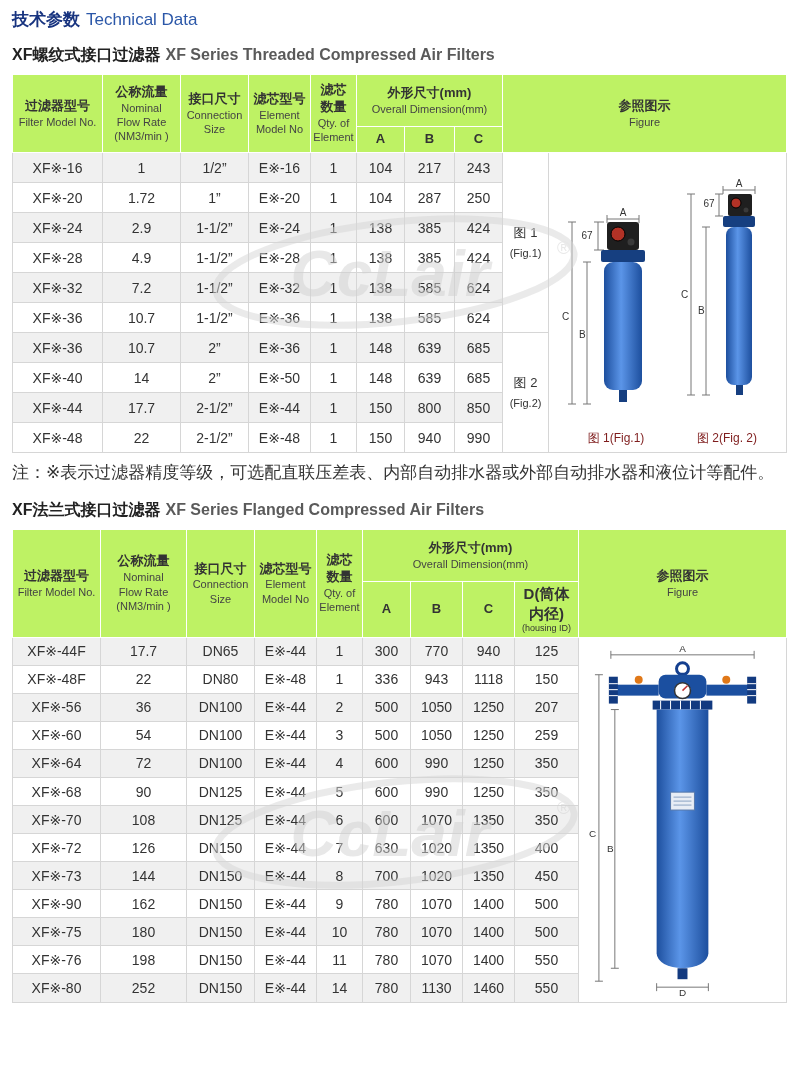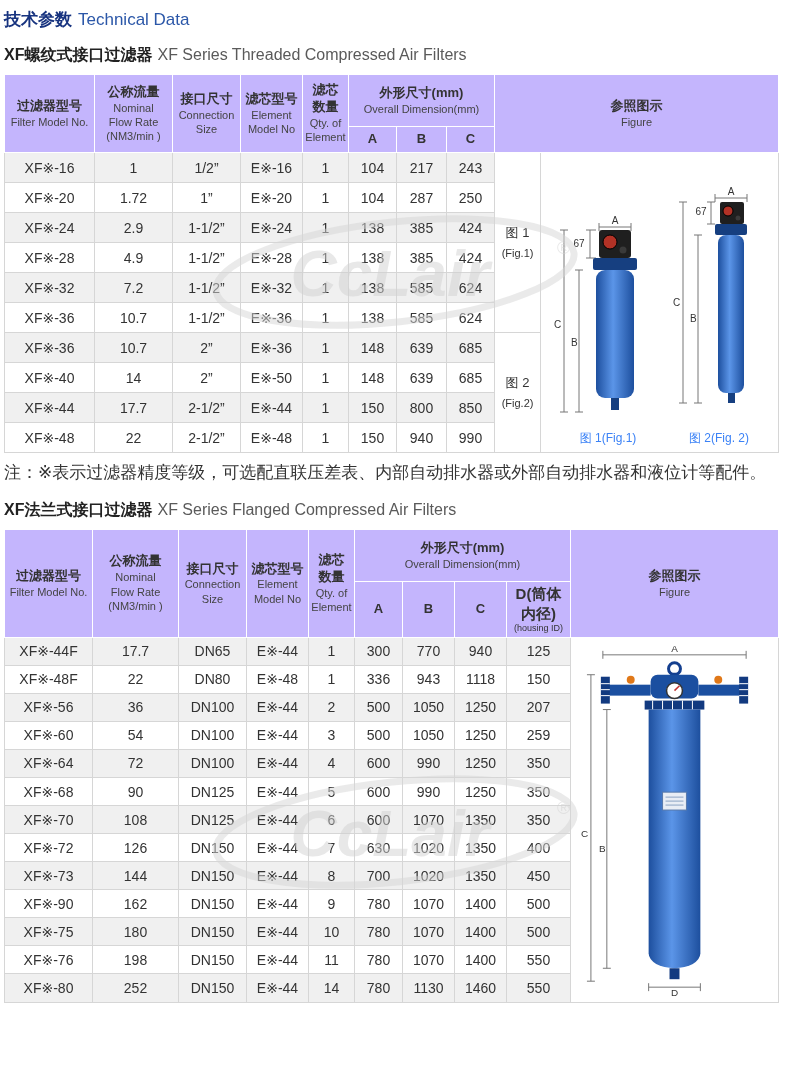--- a/index.html
+++ b/index.html
@@ -1,30 +1,30 @@
 <!DOCTYPE html>
 <html><head>
 <meta charset="utf-8">
 <style>
   *{box-sizing:border-box;margin:0;padding:0}
   html,body{background:#fff}
   body{width:790px;height:1090px;position:relative;overflow:hidden;
        font-family:"Liberation Sans","DejaVu Sans",sans-serif;color:#333}
-  .page{padding:6px 4px;position:relative}
+  .page{padding:6px 12px;position:relative}
 
   .page-title{font-size:17px;margin:2px 0 14px}
   .page-title .zh{color:#17337f;font-weight:bold}
   .page-title .en{color:#2b57a8;font-weight:normal;margin-left:6px}
 
   .section-heading{font-size:16px;margin:4px 0 8px}
   .section-heading .zh{font-weight:bold;color:#222}
-  .section-heading .en{color:#5a5a5a;font-weight:normal;margin-left:5px}
+  .section-heading .en{color:#5a5a5a;font-weight:bold;margin-left:5px}
 
   table{border-collapse:collapse;width:774px;table-layout:fixed;border:1px solid #cfd6de}
-  th{background:#c4b5fd;border:1px solid #fff;text-align:center;vertical-align:middle;
+  th{background:#bef264;border:1px solid #fff;text-align:center;vertical-align:middle;
      padding:2px;font-size:13px;color:#333;line-height:1.3}
   th .zh{display:block;font-weight:bold}
   th .en{display:block;font-weight:normal;font-size:11px;color:#444}
   th .d-zh{display:block;font-weight:bold;font-size:15px}
   th .d-en{display:block;font-weight:normal;font-size:9px}
   td{border:1px solid #d6d6d6;font-size:14px;color:#333;text-align:center;
      vertical-align:middle;padding:2px}
   #table1 td{height:30px}
   #table2 td{height:28px}
   #table1 thead tr:first-child th{height:52px}
@@ -32,21 +32,21 @@
   #table2 thead tr:first-child th{height:52px}
   #table2 thead tr:last-child th{height:30px;font-weight:bold}
   tbody tr:nth-child(odd) td{background:#f0f0f0}
   tbody tr:nth-child(even) td{background:#fff}
   td.fig-label-cell,td.fig-img-cell{background:#fff !important}
   td.fig-label-cell{font-size:13px;line-height:1.5}
   td.fig-label-cell .en{font-size:11px}
 
   .figures-wrap{display:flex;justify-content:space-evenly;align-items:flex-end;height:292px;padding:2px}
   .figure{display:flex;flex-direction:column;align-items:center}
-  .fig-caption{font-size:12px;color:#3b82f6;margin-top:2px;white-space:nowrap}
+  .fig-caption{font-size:12px;color:#7f1d1d;margin-top:10px;white-space:nowrap}
   .figure2-wrap{display:flex;justify-content:center;align-items:center;padding:2px}
 
   .dim{stroke:#777;stroke-width:1}
   .dim-t{font-size:10px;fill:#333}
 
   .note{margin-top:8px}
   .note .note-zh{font-size:17px;color:#333}
   .note .note-en{font-size:13.5px;color:#444;margin-top:5px;line-height:1.35}
   .section2{margin-top:16px}
 

